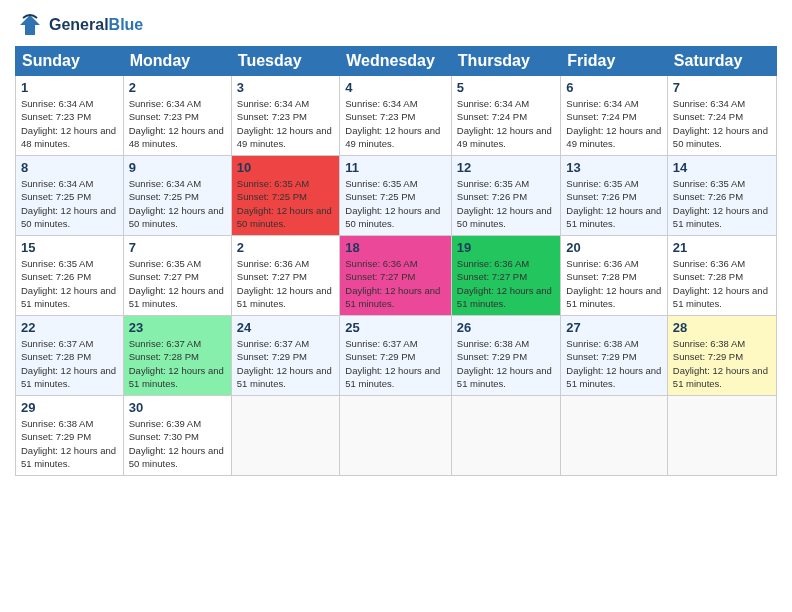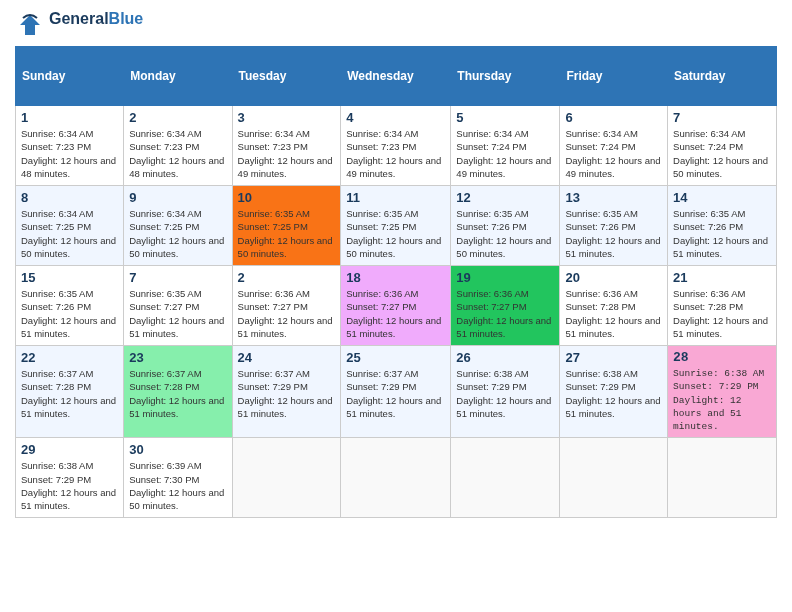--- a/index.html
+++ b/index.html
@@ -15,21 +15,21 @@
       padding: 10px 15px;
     }
     .header-row {
       display: flex;
       justify-content: space-between;
       align-items: flex-start;
       margin-bottom: 6px;
     }
     .logo {
       display: flex;
-      align-items: flex-start;
+      align-items: center;
     }
     .logo-icon {
       width: 30px;
       height: 30px;
       margin-right: 4px;
     }
     .title-area {
       text-align: right;
     }
     .month-title {
@@ -43,22 +43,22 @@
     }
     .calendar {
       width: 100%;
       border-collapse: collapse;
       font-size: 10px;
     }
     .calendar th {
       background-color: #2e74b5;
       color: #fff;
       text-align: left;
-      padding: 22px 6px;
-      font-size: 12px;
+      padding: 5px 6px;
+      font-size: 16px;
       font-weight: bold;
       border: 1px solid #2e74b5;
     }
     .calendar td {
       border: 1px solid #ccc;
       vertical-align: top;
       padding: 4px 5px;
       width: 113px;
       height: 80px;
       background: #fff;
@@ -180,21 +180,21 @@
         </div>
       </td>
           <td style="background: rgb(240, 246, 255);">
         <span class="day-num">9</span>
         <div class="day-info">
           Sunrise: 6:34 AM<br>
           Sunset: 7:25 PM<br>
           Daylight: 12 hours and 50 minutes.
         </div>
       </td>
-          <td style="background: #f97316;">
+          <td style="background: #ef4444;">
         <span class="day-num">10</span>
         <div class="day-info">
           Sunrise: 6:35 AM<br>
           Sunset: 7:25 PM<br>
           Daylight: 12 hours and 50 minutes.
         </div>
       </td>
           <td style="background: rgb(240, 246, 255);">
         <span class="day-num">11</span>
         <div class="day-info">
@@ -246,21 +246,21 @@
         </div>
       </td>
           <td style="background: rgb(255, 255, 255);">
         <span class="day-num">2</span>
         <div class="day-info">
           Sunrise: 6:36 AM<br>
           Sunset: 7:27 PM<br>
           Daylight: 12 hours and 51 minutes.
         </div>
       </td>
-          <td style="background: #f0abfc;">
+          <td style="background: #ec4899;">
         <span class="day-num">18</span>
         <div class="day-info">
           Sunrise: 6:36 AM<br>
           Sunset: 7:27 PM<br>
           Daylight: 12 hours and 51 minutes.
         </div>
       </td>
           <td style="background: #22c55e;">
         <span class="day-num">19</span>
         <div class="day-info">
@@ -328,21 +328,21 @@
         </div>
       </td>
           <td style="background: rgb(240, 246, 255);">
         <span class="day-num">27</span>
         <div class="day-info">
           Sunrise: 6:38 AM<br>
           Sunset: 7:29 PM<br>
           Daylight: 12 hours and 51 minutes.
         </div>
       </td>
-          <td style="background: #f9a8d4; font-family: Liberation Mono, monospace;">
+          <td style="background: #fef9c3;">
         <span class="day-num">28</span>
         <div class="day-info">
           Sunrise: 6:38 AM<br>
           Sunset: 7:29 PM<br>
           Daylight: 12 hours and 51 minutes.
         </div>
       </td>
         </tr>
         <tr>
           <td style="background: rgb(255, 255, 255);">

